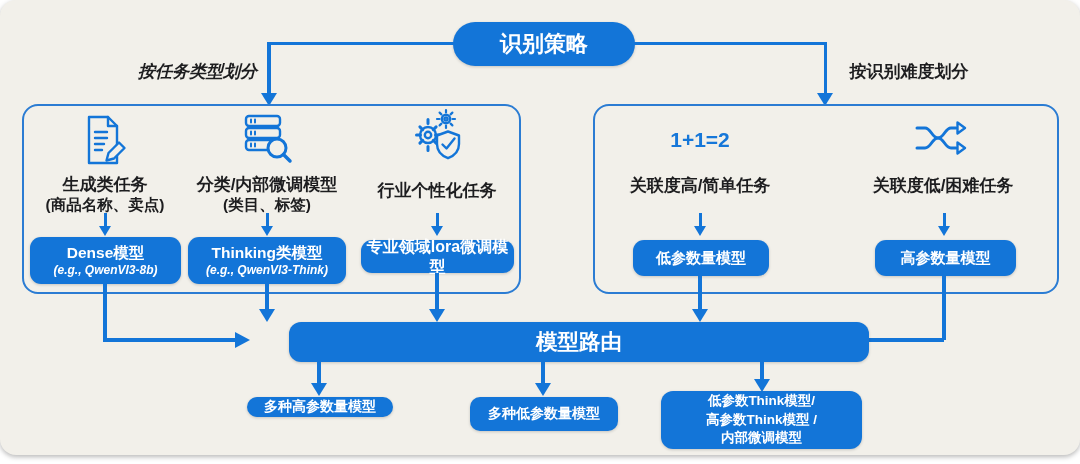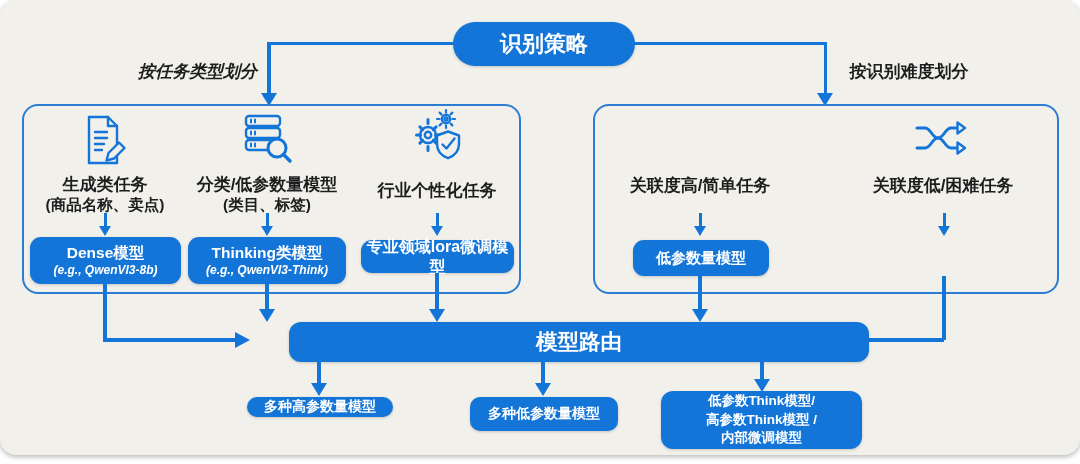--- a/index.html
+++ b/index.html
@@ -70,21 +70,21 @@
     <svg width="56" height="58" viewBox="0 0 56 58">
       <rect x="7" y="6" width="34" height="10" rx="3"></rect>
       <rect x="7" y="18" width="34" height="10" rx="3"></rect>
       <rect x="7" y="30" width="34" height="10" rx="3"></rect>
       <path d="M12 9.5v3 M16 9.5v3 M12 21.5v3 M16 21.5v3 M12 33.5v3 M16 33.5v3" stroke-width="2"></path>
       <circle cx="38" cy="38" r="9" fill="var(--background,#f2f0ea)" stroke-width="3"></circle>
       <path d="M44.5 44.5 L51 51" stroke-width="3.5"></path>
     </svg>
   </div>
   <div class="tlabel" style="left:182px;top:174px;width:170px;">
-    <span class="l1">分类/低参数量模型</span>
+    <span class="l1">分类/内部微调模型</span>
     <span class="l2">(类目、标签)</span>
   </div>
   <div class="line" style="left:265.5px;top:213px;width:3px;height:13px;"></div>
   <div class="tri tri-down-sm" style="left:261px;top:226px;"></div>
   <div class="node" style="left:188px;top:237px;width:158px;height:47px;">
     <span style="font-size:15.5px;">Thinking类模型</span>
     <span class="sub" style="font-size:12px;">(e.g., QwenVl3-Think)</span>
   </div>
 
   <div class="icon" style="left:408px;top:108px;">
@@ -105,20 +105,21 @@
   </div>
   <div class="tlabel" style="left:352px;top:180px;width:170px;">
     <span class="l1">行业个性化任务</span>
   </div>
   <div class="line" style="left:435.5px;top:213px;width:3px;height:13px;"></div>
   <div class="tri tri-down-sm" style="left:431px;top:226px;"></div>
   <div class="node" style="left:361px;top:240px;width:153px;height:33px;font-size:16px;">
     <span>专业领域lora微调模型</span>
   </div>
 
+  <div class="formula" style="left:650px;top:128px;width:100px;">1+1=2</div>
   <div class="tlabel" style="left:615px;top:175px;width:170px;">
     <span class="l1">关联度高/简单任务</span>
   </div>
   <div class="line" style="left:698.5px;top:213px;width:3px;height:13px;"></div>
   <div class="tri tri-down-sm" style="left:694px;top:226px;"></div>
   <div class="node" style="left:633px;top:240px;width:136px;height:36px;font-size:15px;">
     <span>低参数量模型</span>
   </div>
 
   <div class="icon" style="left:912px;top:114px;">
@@ -129,20 +130,23 @@
         <path d="M45.5 8.5 L53 14 L45.5 19.5 Z" stroke-width="2.4"></path>
         <path d="M45.5 28.5 L53 34 L45.5 39.5 Z" stroke-width="2.4"></path>
       </g>
     </svg>
   </div>
   <div class="tlabel" style="left:857px;top:175px;width:172px;">
     <span class="l1">关联度低/困难任务</span>
   </div>
   <div class="line" style="left:942.5px;top:213px;width:3px;height:13px;"></div>
   <div class="tri tri-down-sm" style="left:938px;top:226px;"></div>
+  <div class="node" style="left:875px;top:240px;width:141px;height:36px;font-size:15px;">
+    <span>高参数量模型</span>
+  </div>
 
   <div class="line" style="left:103px;top:284px;width:4px;height:56px;"></div>
   <div class="line" style="left:103px;top:338px;width:132px;height:4px;"></div>
   <div class="tri tri-right" style="left:235px;top:332px;"></div>
 
   <div class="line" style="left:265px;top:284px;width:4px;height:26px;"></div>
   <div class="tri tri-down-lg" style="left:259px;top:309px;"></div>
 
   <div class="line" style="left:435px;top:273px;width:4px;height:37px;"></div>
   <div class="tri tri-down-lg" style="left:429px;top:309px;"></div>

